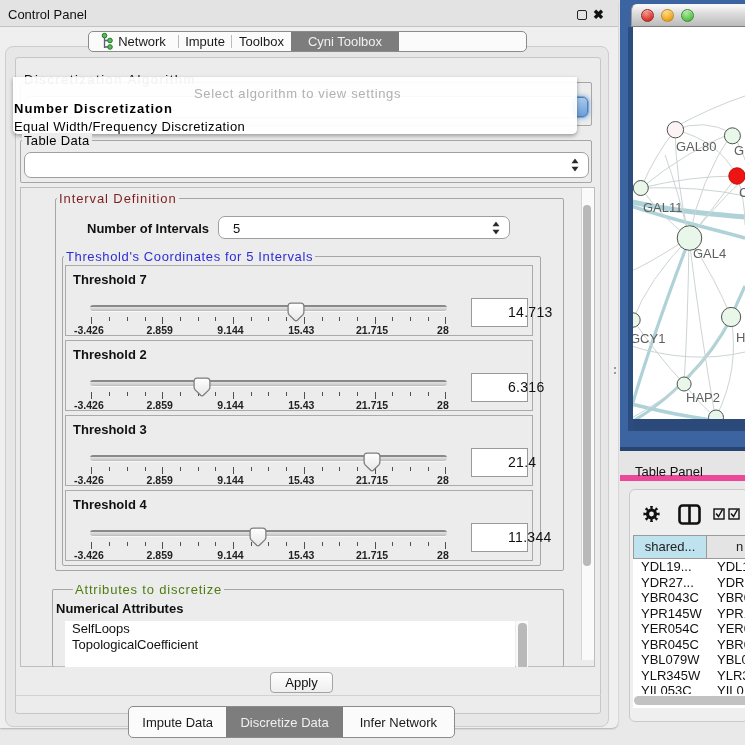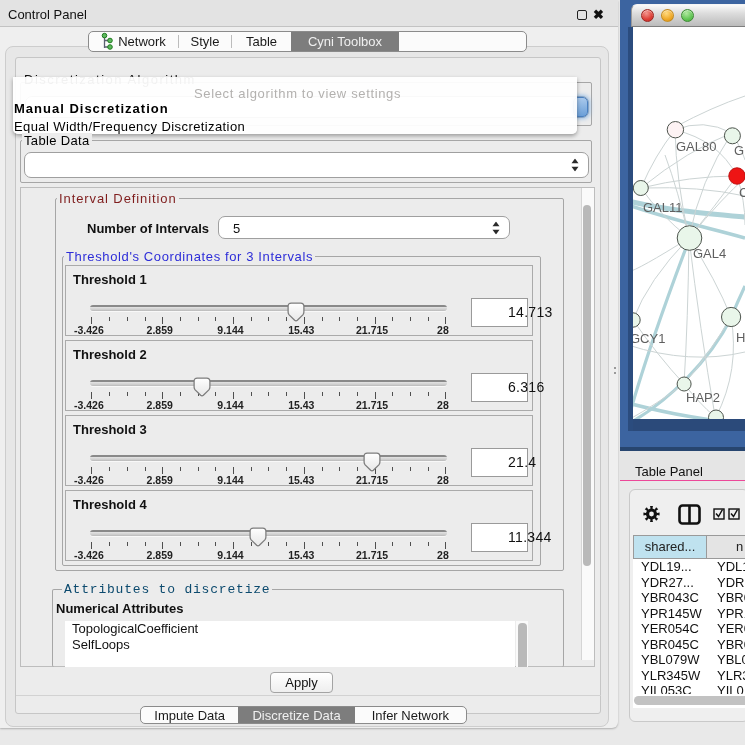--- a/index.html
+++ b/index.html
@@ -65,21 +65,21 @@
        border-radius:4px; font-size:13px; color:#111; text-align:center; }
 
 
 #desk { position:absolute; left:620px; top:0; width:125px; height:450px; background:#3c64a0; }
 #netwin-title { position:absolute; left:631px; top:4px; width:114px; height:23px;
    background:linear-gradient(#fafafa,#dcdcdc 40%,#c9c9c9 75%,#bcbcbc); border-top-left-radius:6px;
    border-bottom:1px solid #7e7e7e; border-top:1px solid #f5f5f5; border-left:1px solid #9a9a9a; }
 #netcanvas { position:absolute; left:633px; top:27px; width:112px; height:392px; background:#fff; overflow:hidden; }
 .light { position:absolute; top:9px; width:13px; height:13px; border-radius:50%; box-sizing:border-box; }
 
-#tpbar { position:absolute; left:620px; top:451px; width:125px; height:30px; background:#e5e5e5; border-bottom:1px solid #ec4899; }
+#tpbar { position:absolute; left:620px; top:451px; width:125px; height:30px; background:#e5e5e5; border-bottom:6px solid #ec4899; }
 #tpbar .txt { position:absolute; left:15px; top:13px; font-size:13px; color:#111; }
 #tpanel { position:absolute; left:629px; top:489px; width:120px; height:233px; background:#efefef;
           border:1px solid #c9c9c9; border-radius:6px; }
 #ttable { position:absolute; left:633px; top:535px; width:112px; height:173px; background:#fff; overflow:hidden; }
 .trow { position:absolute; left:0; width:200px; font-size:13px; color:#111; }
 </style>
 </head>
 <body>
 <svg width="0" height="0" style="position:absolute;">
     <defs>
@@ -103,37 +103,37 @@
 
 <div id="tabs-top" class="tabbar">
   <div class="seg" style="width:89px;">
     <svg width="13" height="19" viewBox="0 0 13 19" style="margin-right:4px;">
       <path d="M3.5 5 V16 M3.5 8.5 H7 M3.5 15 H7" stroke="#5a6070" stroke-width="1.3" fill="none"></path>
       <circle cx="3.5" cy="3.6" r="2.3" fill="#5cb85c" stroke="#1f7a1f" stroke-width="1"></circle>
       <circle cx="9" cy="8.5" r="2.3" fill="#5cb85c" stroke="#1f7a1f" stroke-width="1"></circle>
       <circle cx="9" cy="15" r="2.3" fill="#5cb85c" stroke="#1f7a1f" stroke-width="1"></circle>
     </svg>Network</div>
   <div class="sep"></div>
-  <div class="seg" style="width:52px;">Style</div>
+  <div class="seg" style="width:52px;">Impute</div>
   <div class="sep"></div>
-  <div class="seg" style="width:59px;">Table</div>
+  <div class="seg" style="width:59px;">Toolbox</div>
   <div class="seg sel" style="width:108px;">Cyni Toolbox</div>
 </div>
 
 <div class="grp" style="left:20px; top:82px; width:572px; height:44px;"></div>
 <div class="abs" style="left:24px; top:72px; font-size:13px; color:#111; letter-spacing:1.5px;">Discretization Algorithm</div>
 
 <div class="combo" style="left:25px; top:96px; width:564px; height:22px;"></div>
 <div class="abs" style="left:573px; top:97px; width:15px; height:20px; background:linear-gradient(#a9c9ec,#6b9fd8); border:1.5px solid #4a80c0; border-radius:5px; box-shadow:0 0 5px 1px #74a8e0;"></div>
 
 <div class="abs" id="popup" style="left:13px; top:77px; width:564px; height:57px;
      background:rgba(255,255,255,0.94); border-radius:0 0 5px 5px;
      box-shadow:0 2px 4px rgba(0,0,0,0.35);"></div>
 <div class="abs" style="left:194px; top:86px; font-size:13px; color:#b3b1af; letter-spacing:0.65px;">Select algorithm to view settings</div>
-<div class="abs" style="left:14px; top:101px; font-size:13px; font-weight:bold; color:#000; letter-spacing:1.0px;">Manual Discretization</div>
+<div class="abs" style="left:14px; top:101px; font-size:13px; font-weight:bold; color:#000; letter-spacing:1.0px;">Number Discretization</div>
 <div class="abs" style="left:14px; top:119px; font-size:13px; color:#000; letter-spacing:0.4px;">Equal Width/Frequency Discretization</div>
 
 <div class="grp" style="left:20px; top:140px; width:572px; height:43px;">
   <span class="lbl">Table Data</span>
 </div>
 <div class="combo" style="left:24px; top:152px; width:565px; height:26px;">
   <svg class="arr2" width="8" height="13" viewBox="0 0 8 13">
       <path d="M4 0 L7.5 4.7 H0.5 Z" fill="#2a2a2a"></path>
       <path d="M4 13 L7.5 8.3 H0.5 Z" fill="#2a2a2a"></path>
     </svg>
@@ -152,26 +152,26 @@
 <div class="abs" style="left:87px; top:221px; width:123px; font-size:13px; font-weight:bold; color:#111;">Number of Intervals</div>
 <div class="combo" style="left:218px; top:216px; width:292px; height:23px;">
   <span class="t" style="left:14px;">5</span>
   <svg class="arr2" width="8" height="13" viewBox="0 0 8 13">
       <path d="M4 0 L7.5 4.7 H0.5 Z" fill="#2a2a2a"></path>
       <path d="M4 13 L7.5 8.3 H0.5 Z" fill="#2a2a2a"></path>
     </svg>
 </div>
 
 <div class="grp" style="left:62px; top:256px; width:479px; height:310px;">
-  <span class="lbl" style="color:#2d2dd8; letter-spacing:0.62px;">Threshold's Coordinates for 3 Intervals</span>
+  <span class="lbl" style="color:#2d2dd8; letter-spacing:0.62px;">Threshold's Coordinates for 5 Intervals</span>
 </div>
 
 <div id="thps">
 <div class="thp" style="top:265px;">
-  <div class="name">Threshold 1</div>
+  <div class="name">Threshold 7</div>
   <div class="track"></div>
   <div class="tick mj" style="left:25.4px;"></div>
       <div class="tick mn" style="left:43.1px;"></div>
       <div class="tick mn" style="left:60.8px;"></div>
       <div class="tick mn" style="left:78.5px;"></div>
       <div class="tick mj" style="left:96.2px;"></div>
       <div class="tick mn" style="left:113.9px;"></div>
       <div class="tick mn" style="left:131.6px;"></div>
       <div class="tick mn" style="left:149.3px;"></div>
       <div class="tick mj" style="left:167.0px;"></div>
@@ -299,35 +299,35 @@
   <div class="tlab" style="left:306.1px;">21.715</div>
   <div class="tlab" style="left:376.9px;">28</div>
   <svg class="thumb" style="left:183.3px;" width="18" height="20" viewBox="0 0 17 19">
 <path d="M1 4 Q1 1 4 1 L13 1 Q16 1 16 4 L16 9.5 Q16 11 15 12.2 L9.8 17.4 Q8.5 18.6 7.2 17.4 L2 12.2 Q1 11 1 9.5 Z" fill="url(#tg)" stroke="#7c7c7c" stroke-width="1.2"></path>
 </svg>
   <div class="vbox">11.344</div>
 </div>
 </div>
 
 <div class="grp" style="left:52px; top:589px; width:512px; height:78px; border-bottom:none;">
-  <span class="lbl" style="color:#0c4a6e; left:9px; letter-spacing:0.8px;font-family:Liberation Mono, monospace;">Attributes to discretize</span>
+  <span class="lbl" style="color:#4d7c0f; left:20px; letter-spacing:0.8px;">Attributes to discretize</span>
 </div>
 <div class="abs" style="left:56px; top:601px; font-size:13px; font-weight:bold; color:#111;">Numerical Attributes</div>
 <div id="numlist" class="abs" style="left:65px; top:621px; width:450px; height:46px; overflow:hidden;">
+  <div>SelfLoops</div>
   <div>TopologicalCoefficient</div>
-  <div>SelfLoops</div>
 </div>
 <div class="abs" style="left:516px; top:621px; width:12px; height:46px; background:#fafafa;"></div>
 <div class="abs" style="left:518px; top:623px; width:9px; height:44px; background:#b9b9b9; border-radius:4px 4px 0 0;"></div>
 
 <div class="abs" style="left:16px; top:695px; width:585px; height:1px; background:#d2d2d2;"></div>
 
 <div class="btn" style="left:270px; top:672px; width:63px; height:21px; line-height:19px;">Apply</div>
 
-<div class="tabbar" style="left:140px; top:706px; width:327px; height:18px;">
+<div class="tabbar" style="left:128px; top:706px; width:327px; height:32px;">
   <div class="seg" style="width:98px;">Impute Data</div>
   <div class="seg sel" style="width:117px;">Discretize Data</div>
   <div class="seg" style="width:112px;">Infer Network</div>
 </div>
 
 <div class="abs" style="left:613px; top:366px; width:4px; height:9px; background:
  radial-gradient(circle at 2px 2px, #9a9a9a 1.2px, transparent 1.5px),
  radial-gradient(circle at 2px 7px, #9a9a9a 1.2px, transparent 1.5px);"></div>
 <div id="desk"></div>
 <div class="abs" style="left:628px; top:27px; width:5px; height:404px; background:#2b4c7e;"></div>

